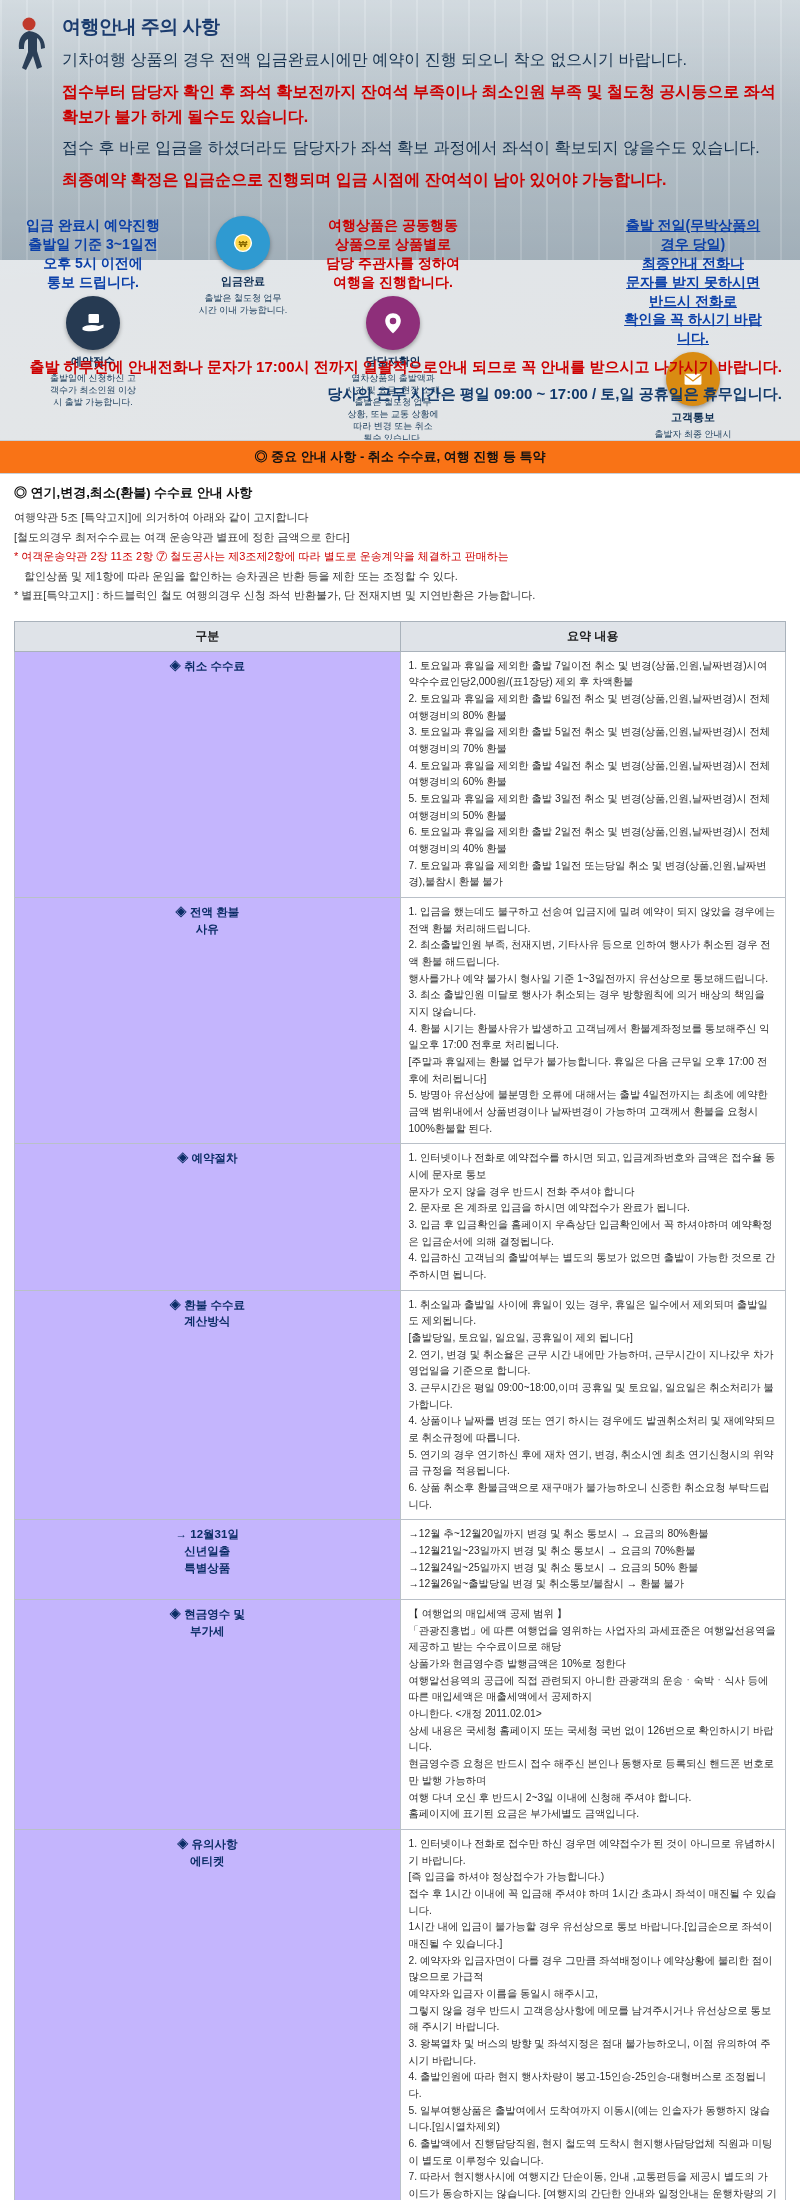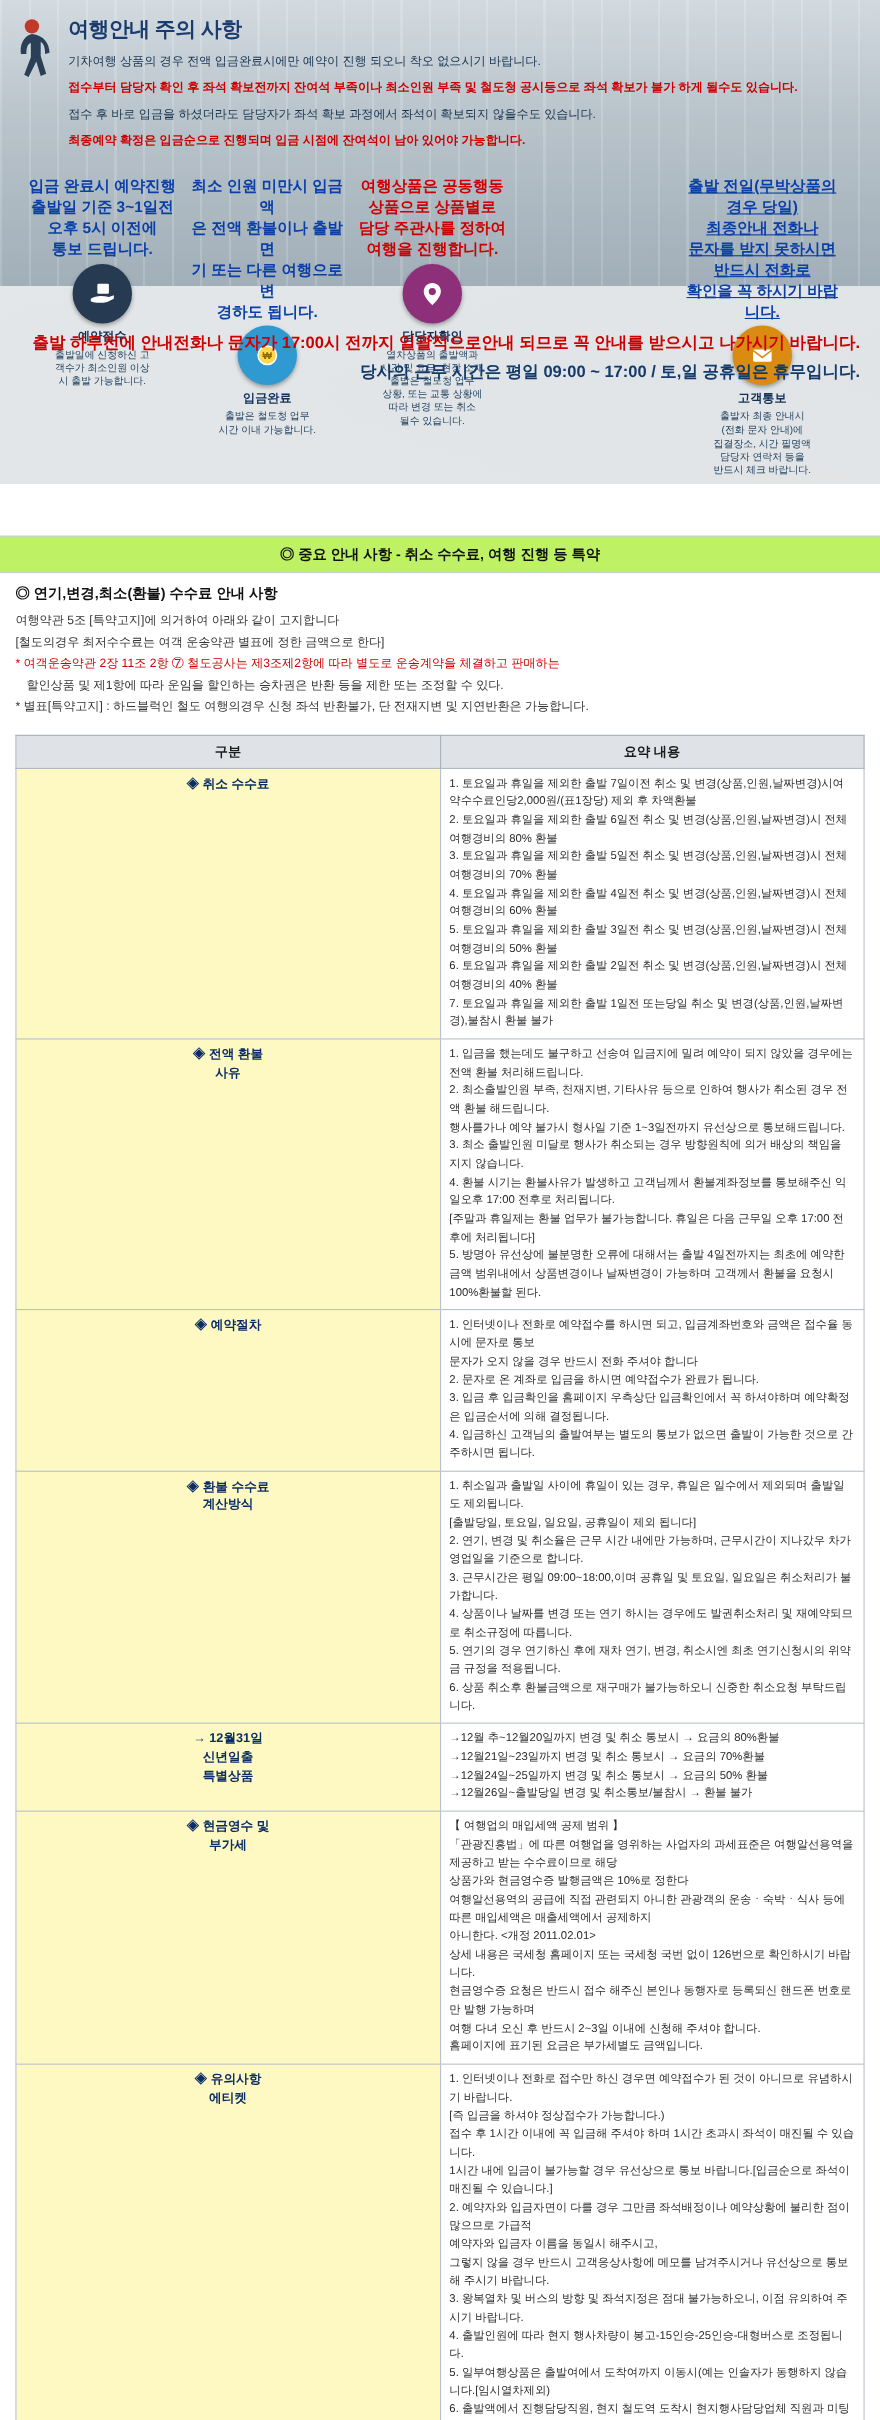--- a/index.html
+++ b/index.html
@@ -30,21 +30,21 @@
     background:
       repeating-linear-gradient(90deg, rgba(255,255,255,0.14) 0 2px, rgba(0,0,0,0.02) 2px 26px),
       linear-gradient(180deg, #cfd8de 0%, #aebbc4 40%, #8fa0ac 100%);
     opacity: .75;
   }
   .hero-inner { position: relative; z-index: 3; padding: 14px 18px 0 18px; }
   .hero-title {
     font-size: 19px; font-weight: bold; color: #1a3b6e; letter-spacing: -0.5px;
     margin: 0 0 8px 44px;
   }
-  .hero-p { font-size: 11px; line-height: 1.55; color: #16324f; margin: 0 0 7px 44px; }
+  .hero-p { font-size: 16px; line-height: 1.55; color: #16324f; margin: 0 0 7px 44px; }
   .hero-p.red { color: #cc0000; font-weight: bold; }
 
   .runner {
     position: absolute; left: 12px; top: 16px; width: 34px; height: 62px; z-index: 4;
   }
 
   
   .steps {
     position: relative; z-index: 3;
     margin-top: 6px;
@@ -69,39 +69,39 @@
   .step .lbl { margin-top: 4px; font-size: 11px; font-weight: bold; color: #0f2f54; }
   .step .sub { margin-top: 3px; font-size: 9px; line-height: 1.35; color: #20415f; }
 
   .hero-foot { position: relative; z-index: 3; padding: 0 18px; margin-top: 6px; }
   .hero-foot p { margin: 8px 0; font-size: 15px; text-align: right; }
   .hero-foot .r { color: #cc0000; font-weight: bold; }
   .hero-foot .b { color: #123a6b; font-weight: bold; }
 
   
   .band {
-    background: #bef264; border-top: 1px solid #c9d0d7; border-bottom: 1px solid #c9d0d7;
-    text-align: center; padding: 7px 0; font-size: 13px; font-weight: bold; color: #111; margin-top: 47px;
+    background: #f97316; border-top: 1px solid #c9d0d7; border-bottom: 1px solid #c9d0d7;
+    text-align: center; padding: 7px 0; font-size: 13px; font-weight: bold; color: #111;
   }
   .sec2 { padding: 10px 0 6px 14px; }
   .sec2 h3 { font-size: 13px; font-weight: bold; margin: 0 0 7px 0; color: #111; }
   .sec2 p { margin: 3px 0; font-size: 11px; line-height: 1.5; }
   .sec2 p.ind { padding-left: 10px; }
   .sec2 .dot { color: #cc0000; }
 
   
   table.main { width: 772px; margin: 8px 14px 14px 14px; border-collapse: collapse; table-layout: fixed; }
   table.main th {
     background: #dfe3e8; border: 1px solid #a9b2bb; font-size: 12px; font-weight: bold;
     padding: 6px 4px; color: #1b1b1b;
   }
   table.main td { border: 1px solid #b9c0c8; vertical-align: top; padding: 6px 8px; }
   td.rowhead {
     width: 122px; text-align: center; vertical-align: middle;
-    font-size: 11.5px; font-weight: bold; color: #0b2d66; background: #fef9c3;
+    font-size: 11.5px; font-weight: bold; color: #0b2d66; background: #c4b5fd;
     line-height: 1.45;
   }
   td.body { font-size: 10.3px; line-height: 1.62; color: #2a2a2a; }
   td.body div { white-space: pre-wrap; }
 </style>
 </head>
 <body>
 
 <div class="page">
 
@@ -133,24 +133,20 @@
             <rect x="14" y="8" width="14" height="12" rx="1.5" fill="#ffffff"></rect>
           </svg>
         </div>
         <div class="lbl">예약접수</div>
         <div class="sub" style="white-space:pre-line;">출발일에 신청하신 고
 객수가 최소인원 이상
 시 출발 가능합니다.</div>
       </div>
 
       <div class="step" style="left:168px; top:16px;">
-        <div class="cap" style="color:#0a3fa8; white-space:pre-line;">최소 인원 미만시 입금액
-은 전액 환불이나 출발면
-기 또는 다른 여행으로 변
-경하도 됩니다.</div>
         <div class="circle c2">
           <svg viewBox="0 0 40 40" width="28" height="28">
             <circle cx="20" cy="20" r="12" fill="#ffd84d" stroke="#ffffff" stroke-width="2"></circle>
             <text x="20" y="25" font-size="13" text-anchor="middle" fill="#8a6a00" font-family="Liberation Sans, sans-serif">₩</text>
           </svg>
         </div>
         <div class="lbl">입금완료</div>
         <div class="sub" style="white-space:pre-line;">출발은 철도청 업무
 시간 이내 가능합니다.</div>
       </div>

